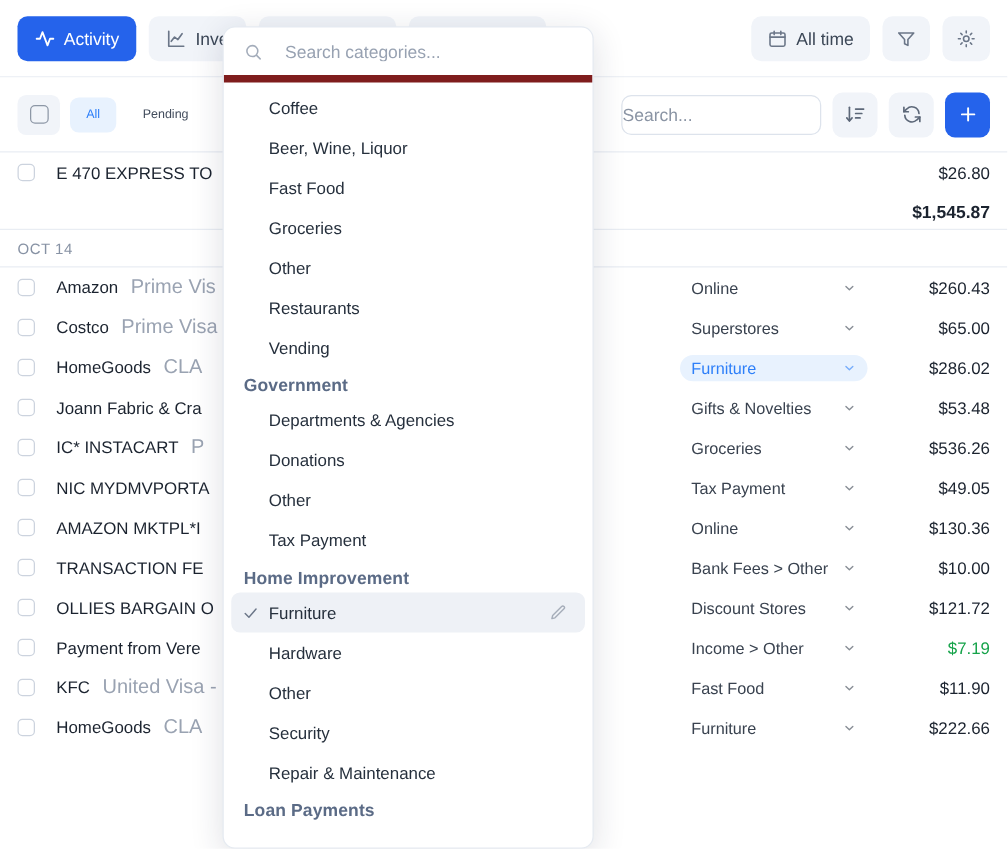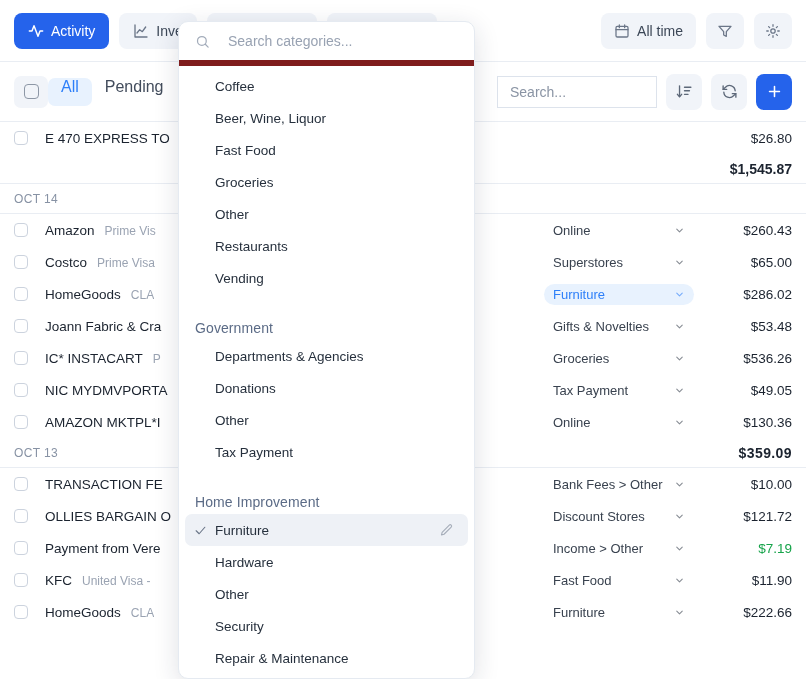--- a/index.html
+++ b/index.html
@@ -41,28 +41,28 @@
     position:absolute; left:0; top:62px; width:806px; height:60px;
     background:#ffffff; display:flex; align-items:center; padding:0 14px;
     border-bottom:1px solid #e9edf3;
   }
   .selall {
     width:34px; height:32px; border-radius:7px; background:#f1f4f9;
     display:flex; align-items:center; justify-content:center; cursor:pointer;
   }
   .selall .box { width:15px; height:15px; border:1.6px solid #8d97a6; border-radius:4px; }
   .segbtn {
-    height:28px; border-radius:7px; padding:0 13px; font-size:16px;
-    display:flex; color:#424c5c; cursor:pointer; margin-left:0;
+    height:28px; border-radius:7px; padding:0 13px; font-size:10px;
+    display:flex; align-items:center; color:#424c5c; cursor:pointer; margin-left:8px;
   }
   .segbtn.on { background:#e8f2fe; color:#2d7ff9; }
   .search-wrap { margin-left:auto; display:flex; align-items:center; }
   .search-input {
-    width:160px; height:32px; border:1px solid #dde3ec; border-radius:0;
-    background:#fff; padding:0 12px; font-size:14px; color:#3c4757;
+    width:160px; height:32px; border:1px solid #dde3ec; border-radius:8px;
+    background:#fff; padding:0 0; font-size:14px; color:#3c4757;
     font-family:"Liberation Sans", sans-serif; outline:none;
   }
   .search-input::placeholder { color:#8a94a4; }
   .sbtn {
     width:36px; height:36px; border-radius:8px; background:#f1f4f9;
     display:flex; align-items:center; justify-content:center; margin-left:9px; cursor:pointer;
   }
   .sbtn.primary { background:#2563eb; }
   .sbtn svg { width:17px; height:17px; display:block; }
 
@@ -70,21 +70,21 @@
   .table { position:absolute; left:0; top:122px; width:806px; height:557px; overflow:hidden; }
   .row {
     height:32px; display:flex; align-items:center; padding:0 14px;
     font-size:13.5px; color:#1f2733;
   }
   .row .cb {
     width:14px; height:14px; border:1.5px solid #ccd3de; border-radius:4px;
     flex:0 0 14px; margin-right:17px; cursor:pointer; background:#fff;
   }
   .m-name { font-size:13.5px; color:#1b232f; white-space:nowrap; }
-  .m-sub { font-size:12px; color:#9aa3b2; margin-left:10px; white-space:nowrap; overflow:hidden; }
+  .m-sub { font-size:16px; color:#9aa3b2; margin-left:10px; white-space:nowrap; overflow:hidden; }
   .row .left { display:flex; align-items:baseline; flex:1 1 auto; min-width:0; overflow:hidden; }
   .cat {
     flex:0 0 auto; width:150px; display:flex; align-items:center; justify-content:space-between;
     font-size:13px; color:#39424f; padding:3px 9px; border-radius:13px; margin-right:6px;
     cursor:pointer;
   }
   .cat.sel { background:#e8f2fe; color:#2d7ff9; }
   .cat .cv { width:11px; height:11px; opacity:.6; }
   .cat .cv svg { width:11px; height:11px; display:block; }
   .amt { flex:0 0 92px; text-align:right; font-size:13.5px; color:#1b232f; }
@@ -114,23 +114,22 @@
     padding:0 16px; border-bottom:6px solid #7f1d1d;
   }
   .dd-search svg { width:15px; height:15px; display:block; flex:0 0 15px; }
   .dd-search input {
     border:none; outline:none; font-size:14px; color:#3c4757; width:100%;
     font-family:"Liberation Sans", sans-serif; background:transparent;
   }
   .dd-search input::placeholder { color:#98a2b2; }
   .dd-list { flex:1 1 auto; overflow:hidden; padding-top:4px; }
   .dd-group {
-    font-size:14px; font-weight:normal; color:#5b6b86; padding:6px 16px 4px 16px;
+    font-size:14px; font-weight:bold; color:#5b6b86; padding:6px 16px 4px 16px;
     letter-spacing:.1px;
-    margin-top:20px;
   }
   .dd-item {
     height:32px; display:flex; align-items:center; padding:0 14px 0 0;
     font-size:13.5px; color:#26303d; margin:0 6px; border-radius:7px; cursor:pointer;
     position:relative;
   }
   .dd-item .tick { width:30px; flex:0 0 30px; display:flex; align-items:center; justify-content:center; }
   .dd-item .tick svg { width:13px; height:13px; display:block; }
   .dd-item .lbl { flex:1 1 auto; }
   .dd-item .pencil { width:15px; height:15px; opacity:.55; }
@@ -350,24 +349,20 @@
         <span class="cat">
           <span>Online</span>
           <span class="cv">
             <svg viewBox="0 0 24 24" fill="none" stroke="currentColor" stroke-width="2.4" stroke-linecap="round" stroke-linejoin="round">
               <polyline points="6 9 12 15 18 9"></polyline>
             </svg>
           </span>
         </span>
         <span class="amt">$130.36</span>
       </div>
-      <div class="daterow">
-        <span>OCT 13</span>
-        <span class="dtotal">$359.09</span>
-      </div>
       <div class="row">
         <span class="cb"></span>
         <span class="left">
           <span class="m-name">TRANSACTION FE</span>
         </span>
         <span class="cat">
           <span>Bank Fees &gt; Other</span>
           <span class="cv">
             <svg viewBox="0 0 24 24" fill="none" stroke="currentColor" stroke-width="2.4" stroke-linecap="round" stroke-linejoin="round">
               <polyline points="6 9 12 15 18 9"></polyline>

